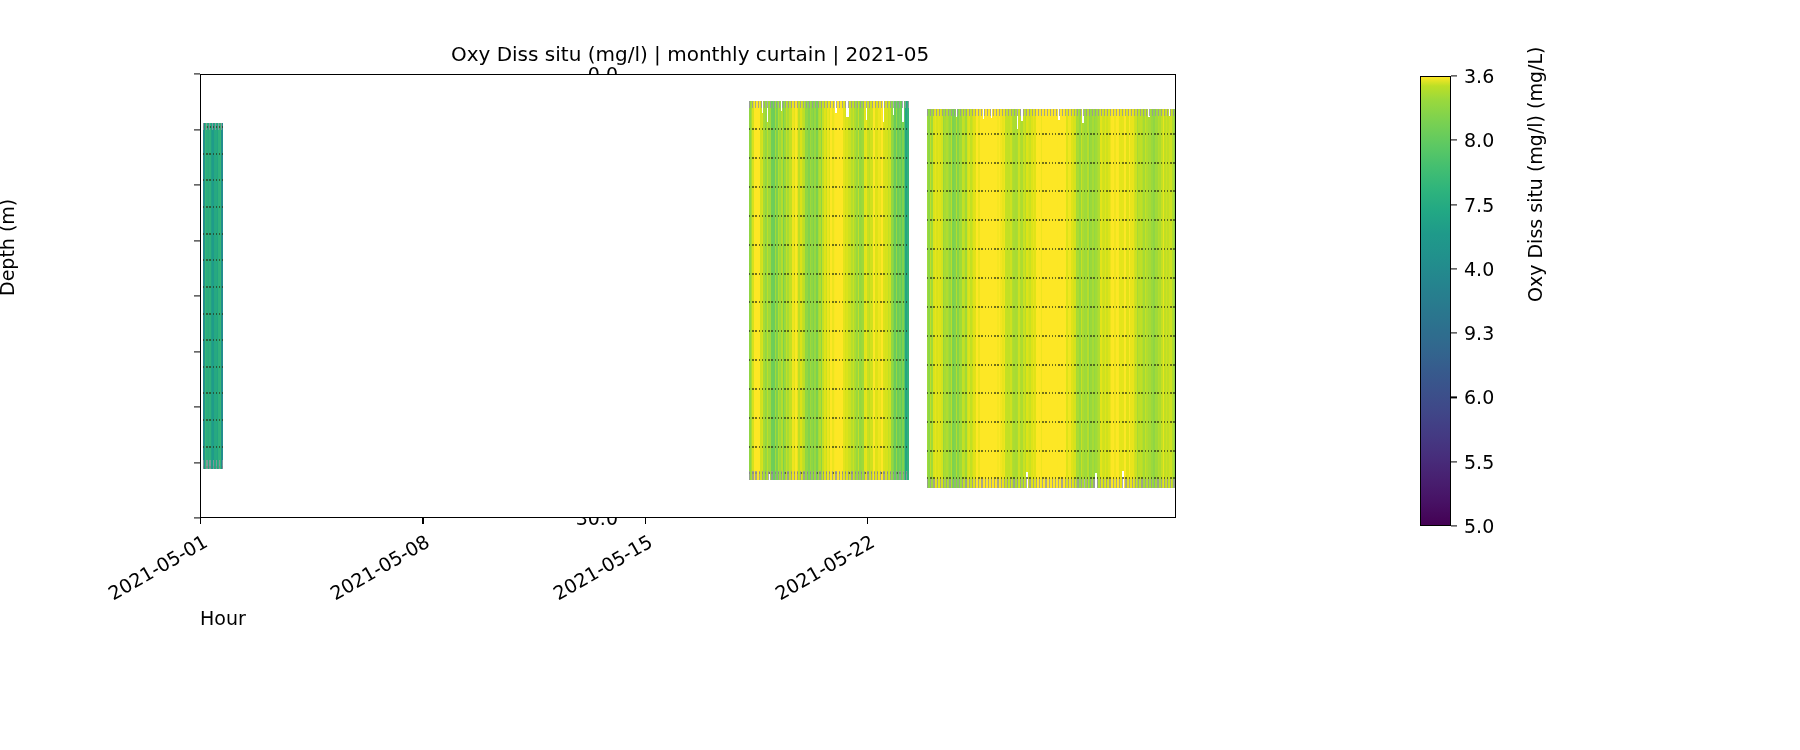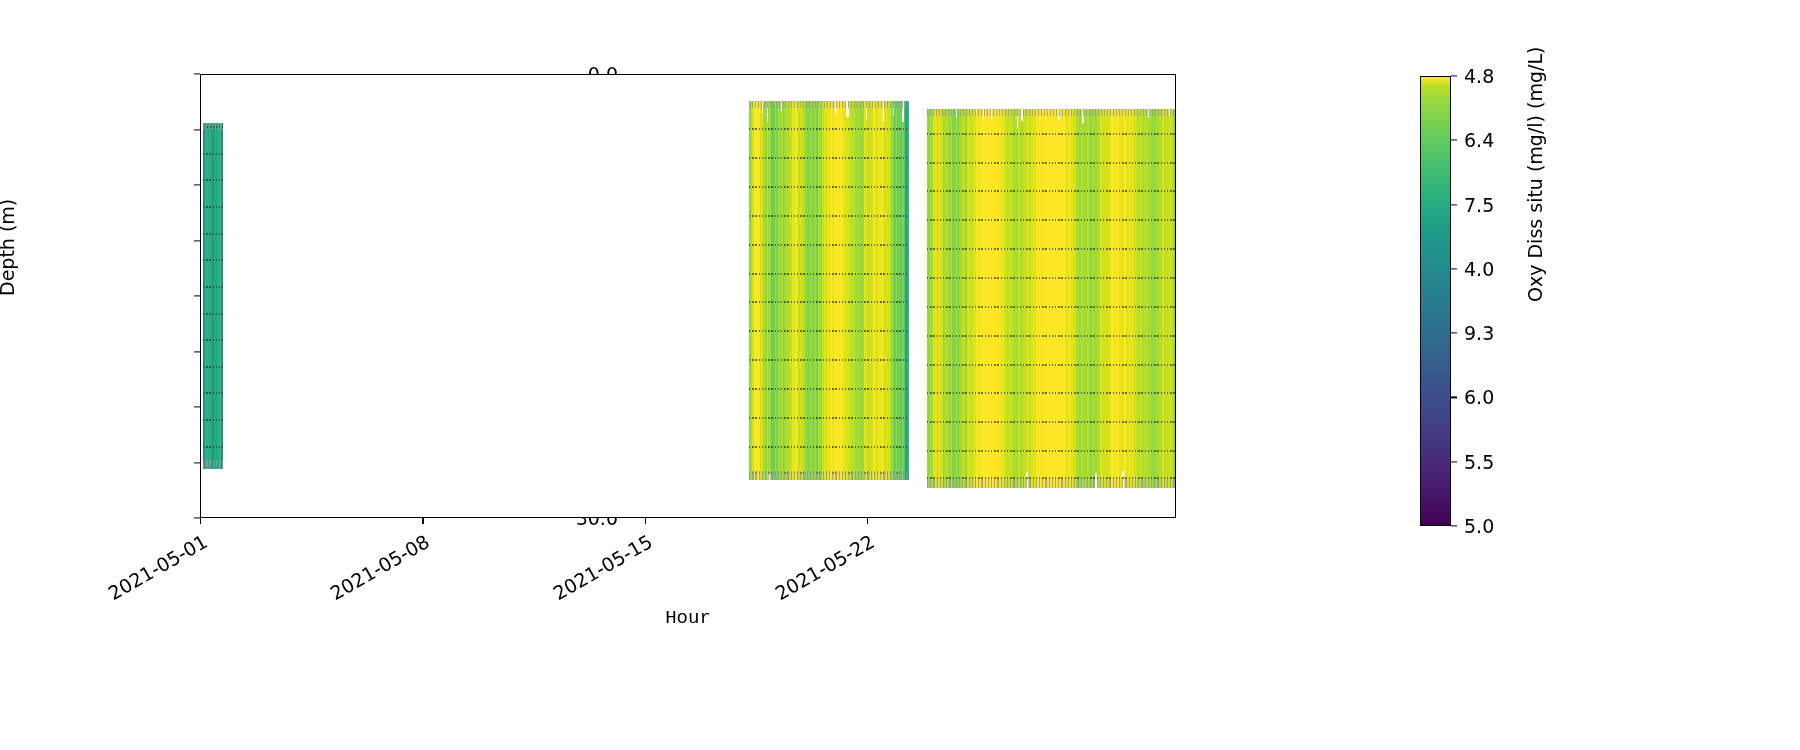--- a/index.html
+++ b/index.html
@@ -29,22 +29,22 @@
     transform:rotate(-90deg);transform-origin:left top;white-space:nowrap;
   }
 
   
   .xtick-mark{position:absolute;top:518px;width:1.2px;height:6px;background:#000;}
   .xtick-lab{
     position:absolute;font-size:19px;color:#000;white-space:nowrap;
     transform:rotate(-30deg);transform-origin:right top;text-align:right;
   }
   .xlabel{
-    position:absolute;left:200px;top:607px;width:976px;text-align:center;
-    font-size:19px;color:#000;font-family:Liberation Mono, monospace;
+    position:absolute;left:200px;top:607px;width:976px;text-align:left;
+    font-size:19px;color:#000;
   }
 
   
   .cbar{
     position:absolute;left:1420px;top:76px;width:31px;height:450px;
     border:1.1px solid #000;box-sizing:border-box;
     background:linear-gradient(to top,
       #440154 0%, #471164 5%, #481f70 10%, #472d7b 15%, #443a83 20%,
       #404688 25%, #3b518b 30%, #365c8d 35%, #31688e 40%, #2c728e 45%,
       #287c8e 50%, #24868e 55%, #21918c 60%, #1f9a8a 65%, #22a884 70%,
@@ -66,20 +66,21 @@
   .sensorline{position:absolute;left:0;right:0;height:2px;opacity:.82;}
   .noisetop{position:absolute;left:0;right:0;height:7px;top:0;}
   .noisebot{position:absolute;left:0;right:0;height:9px;bottom:0;}
   .gapcol{position:absolute;top:0;bottom:0;background:#ffffff;}
 </style>
 </head>
 <body>
 
 <div class="figure">
 
+  <div class="fig-title">Oxy Diss situ (mg/l) | monthly curtain | 2021-05</div>
 
   <div class="ylabel">Depth (m)</div>
 
   <div id="yticks">
       <div class="ytick" style="top: 74px;">0.0</div>
       <div class="ytick-mark" style="left: 194px; top: 74px;"></div>
       <div class="ytick" style="top: 129.5px;">2.5</div>
       <div class="ytick-mark" style="left: 194px; top: 129.5px;"></div>
       <div class="ytick" style="top: 185px;">5.0</div>
       <div class="ytick-mark" style="left: 194px; top: 185px;"></div>
@@ -455,23 +456,23 @@
           <div class="sensorline" style="top: 367.41px; background: repeating-linear-gradient(to right, rgba(40, 48, 20, 0.8) 0px, rgba(40, 48, 20, 0.8) 1.4px, rgba(40, 48, 20, 0) 1.4px, rgba(40, 48, 20, 0) 3.2px);"></div>
           <div class="noisetop" style="background: repeating-linear-gradient(to right, rgba(150, 150, 160, 0.85) 0px, rgba(150, 150, 160, 0.85) 1.3px, rgba(253, 231, 37, 0) 1.3px, rgba(253, 231, 37, 0) 3px);"></div>
           <div class="noisebot" style="background: repeating-linear-gradient(to right, rgba(150, 150, 160, 0.8) 0px, rgba(150, 150, 160, 0.8) 1.3px, rgba(253, 231, 37, 0) 1.3px, rgba(253, 231, 37, 0) 3.2px);"></div>
         </div>
       </div>
   </div>
 
   <div class="cbar"></div>
   <div id="cbticks">
       <div class="cb-tick" style="left: 1451px; top: 76px;"></div>
-      <div class="cb-lab" style="left: 1464px; top: 76px;">4.8</div>
+      <div class="cb-lab" style="left: 1464px; top: 76px;">3.6</div>
       <div class="cb-tick" style="left: 1451px; top: 140.286px;"></div>
-      <div class="cb-lab" style="left: 1464px; top: 140.286px;">6.4</div>
+      <div class="cb-lab" style="left: 1464px; top: 140.286px;">8.0</div>
       <div class="cb-tick" style="left: 1451px; top: 204.571px;"></div>
       <div class="cb-lab" style="left: 1464px; top: 204.571px;">7.5</div>
       <div class="cb-tick" style="left: 1451px; top: 268.857px;"></div>
       <div class="cb-lab" style="left: 1464px; top: 268.857px;">4.0</div>
       <div class="cb-tick" style="left: 1451px; top: 333.143px;"></div>
       <div class="cb-lab" style="left: 1464px; top: 333.143px;">9.3</div>
       <div class="cb-tick" style="left: 1451px; top: 397.429px;"></div>
       <div class="cb-lab" style="left: 1464px; top: 397.429px;">6.0</div>
       <div class="cb-tick" style="left: 1451px; top: 461.714px;"></div>
       <div class="cb-lab" style="left: 1464px; top: 461.714px;">5.5</div>

